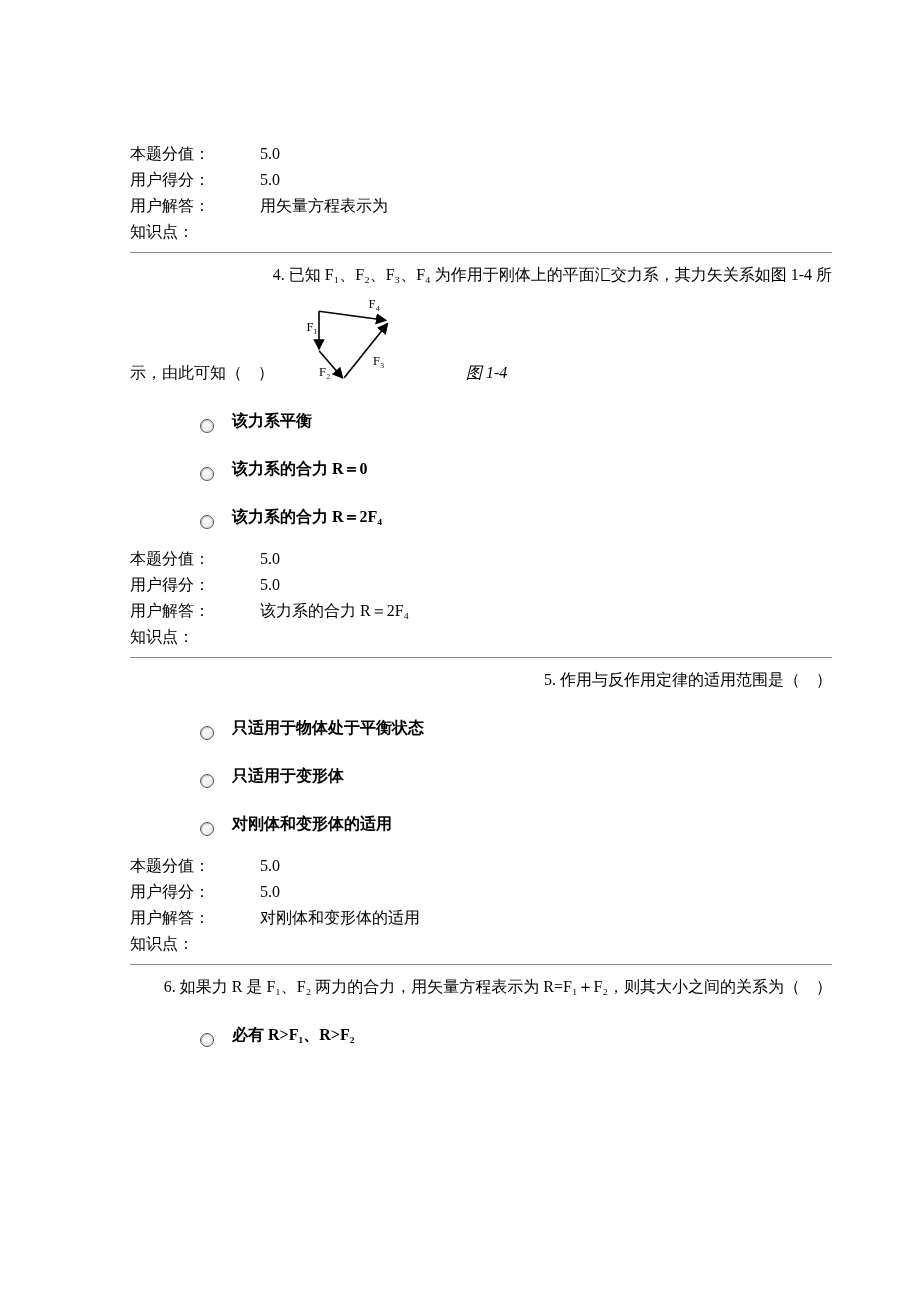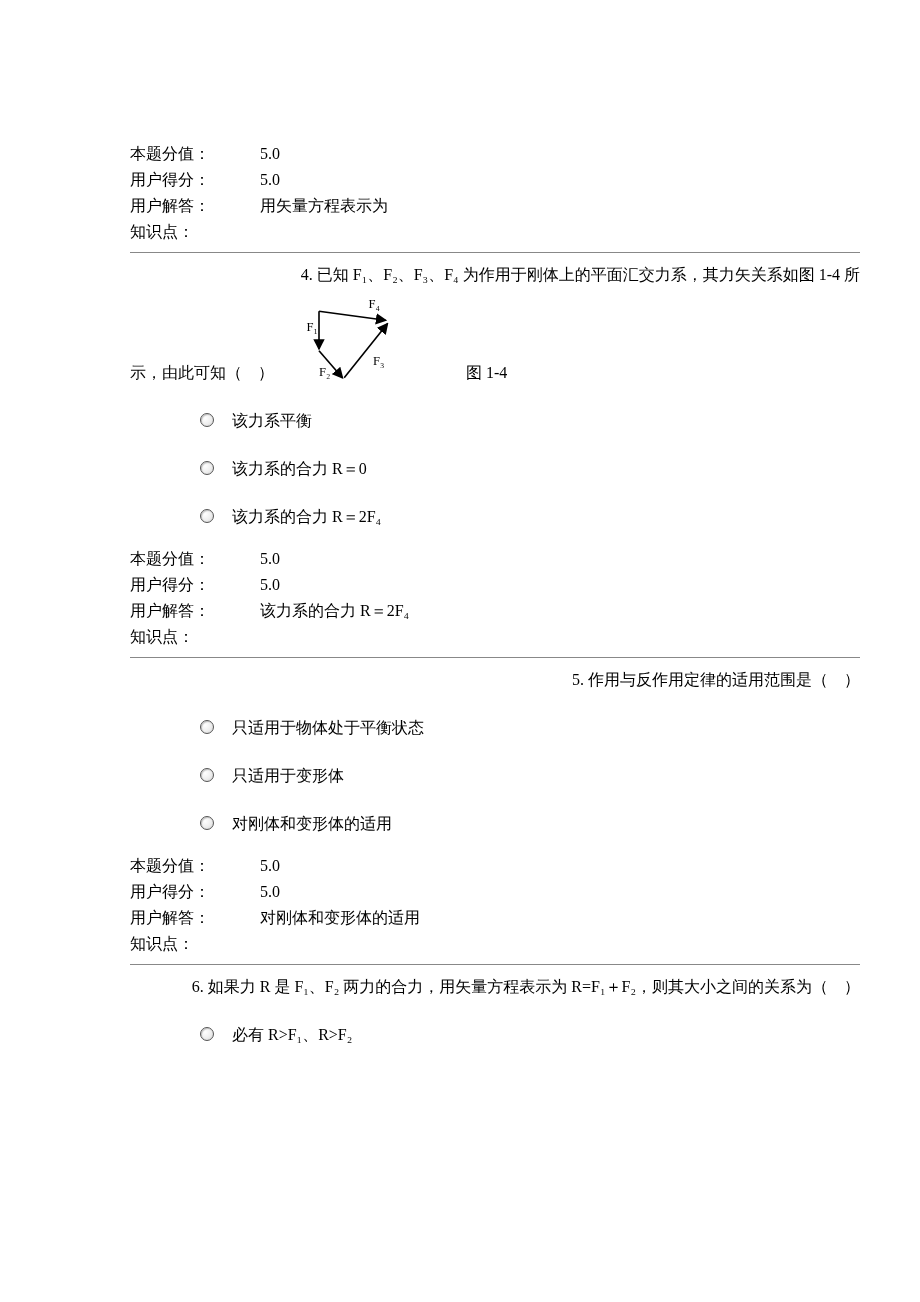--- a/index.html
+++ b/index.html
@@ -7,21 +7,21 @@
     padding: 0;
     background: #fff;
     font-family: "SimSun", "宋体", serif;
     font-size: 16px;
     color: #000;
     line-height: 1.5;
   }
   .page {
     width: 920px;
     box-sizing: border-box;
-    padding: 140px 60px 40px 130px;
+    padding: 140px 88px 40px 130px;
   }
   .meta-row {
     display: flex;
     margin: 2px 0;
   }
   .meta-label {
     width: 130px;
   }
   .meta-value {
     flex: 1;
@@ -41,33 +41,35 @@
     flex-wrap: wrap;
     gap: 6px;
     margin: 4px 0 10px 0;
   }
   .inline-row .stem-part1 {
     white-space: nowrap;
   }
   .inline-row .caption {
     white-space: nowrap;
     margin-left: 30px;
+    font-style: italic;
   }
   .diagram {
     width: 150px;
     height: 90px;
   }
   .options {
     padding-left: 70px;
     margin: 8px 0 18px 0;
   }
   .option-row {
     display: flex;
-    align-items: center;
+    align-items: flex-end;
     margin: 18px 0;
+    font-weight: bold;
   }
   .radio-icon {
     width: 12px;
     height: 12px;
     border: 1px solid #555;
     border-radius: 50%;
     background: radial-gradient(circle at 35% 35%, #fff 0%, #eee 55%, #ccc 100%);
     box-shadow: inset 1px 1px 1px rgba(0,0,0,0.2);
     margin-right: 18px;
     margin-top: 4px;

